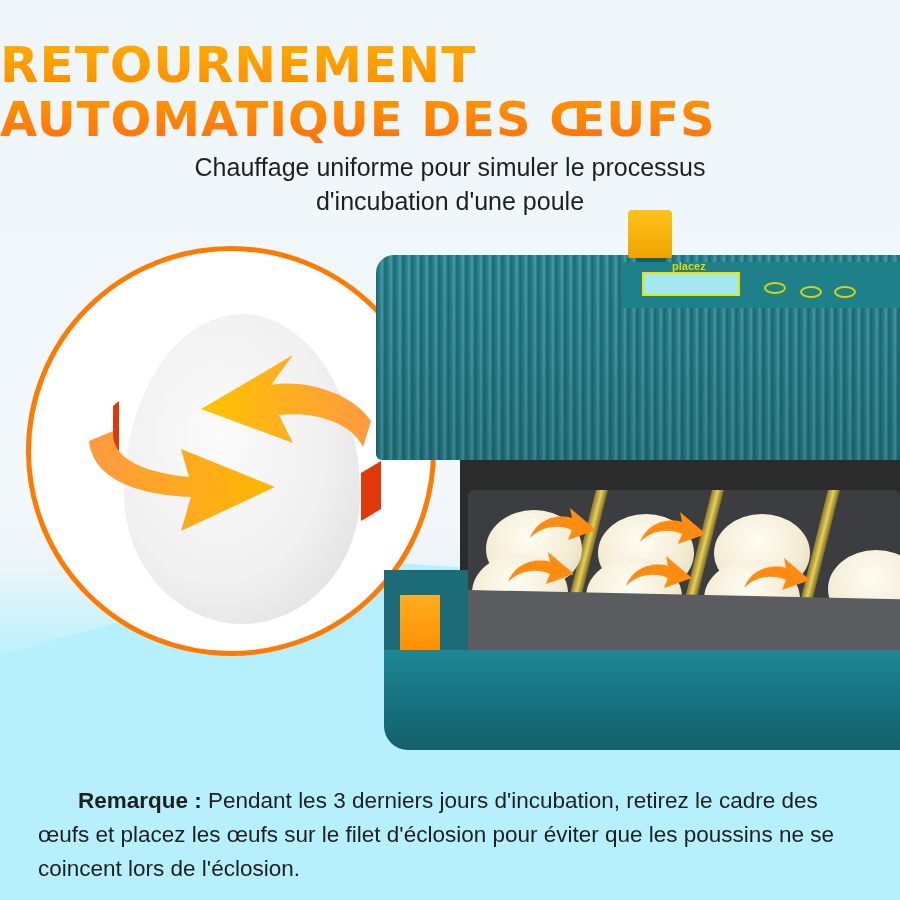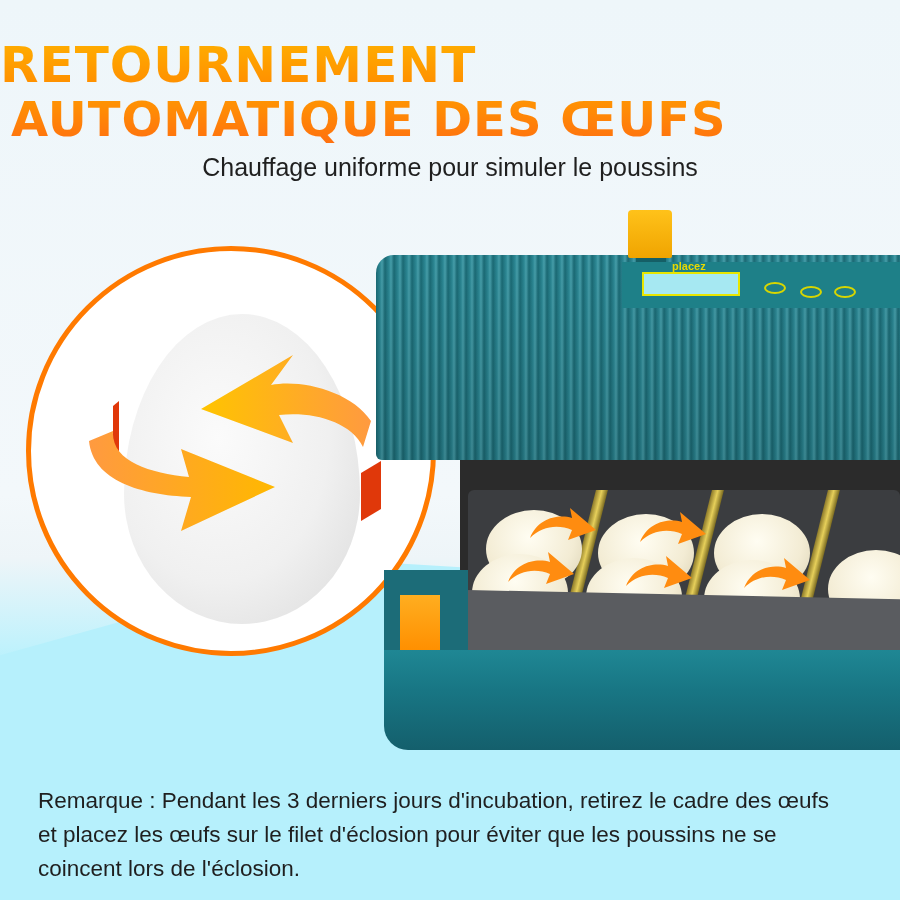--- a/index.html
+++ b/index.html
@@ -7,21 +7,21 @@
     font-family:"Liberation Sans","DejaVu Sans",sans-serif;
     background:linear-gradient(180deg,#eef6fa 0%,#f3f8fb 55%,#eef5f8 62%,#b7f1fd 74%,#b4f0fd 100%);}
   .sky-band{position:absolute;left:0;top:560px;width:900px;height:340px;
     background:#b6f0fc;clip-path:polygon(0 28%,38% 0,100% 10%,100% 100%,0 100%);}
   .title{position:absolute;left:0;top:38px;width:900px;
     font-family:"DejaVu Sans",sans-serif;font-weight:bold;letter-spacing:1px;
     color:#ff8a10;line-height:54px;}
   .title .l1{font-size:50px;background:linear-gradient(180deg,#ffb000,#ff8a00);
     -webkit-background-clip:text;background-clip:text;color:transparent;display:block;}
   .title .l2{font-size:48px;background:linear-gradient(180deg,#ff9a00,#ff6e10);
-    -webkit-background-clip:text;background-clip:text;color:transparent;display:block;margin-left:11px;}
+    -webkit-background-clip:text;background-clip:text;color:transparent;display:block;}
   .subtitle{position:absolute;left:0;top:150px;width:900px;text-align:center;
     font-size:25px;line-height:34px;color:#1f1f1f;}
   .circle{position:absolute;left:26px;top:246px;width:410px;height:410px;border-radius:50%;
     background:#fff;border:5px solid #ff7a00;box-sizing:border-box;overflow:hidden;}
   .egg{position:absolute;left:93px;top:63px;width:236px;height:310px;
     border-radius:50% 50% 50% 50% / 58% 58% 42% 42%;
     background:radial-gradient(ellipse at 40% 40%,#fbfbfb 0%,#f0f0f0 55%,#dadada 100%);}
   .inc{position:absolute;left:372px;top:210px;width:528px;height:560px;}
   .lid{position:absolute;left:4px;top:45px;width:524px;height:205px;border-radius:18px 0 0 6px;
     background:repeating-linear-gradient(90deg,#1c6f7a 0px,#2e8e9b 4px,#4aa6b2 6px,#1c6f7a 9px);}
@@ -44,34 +44,35 @@
     background:radial-gradient(ellipse at 45% 35%,#fffdf2,#f3ecd4 60%,#d8cfb0);}
   .arr{position:absolute;width:70px;height:40px;}
   .tray-front{position:absolute;left:96px;top:380px;width:432px;height:66px;background:#5a5c60;
     clip-path:polygon(0 0,100% 14%,100% 100%,0 100%);}
   .base{position:absolute;left:12px;top:440px;width:516px;height:100px;
     background:linear-gradient(180deg,#1f8794 0%,#187684 40%,#145f6c 100%);
     border-radius:0 0 0 24px;}
   .side-wall{position:absolute;left:12px;top:360px;width:84px;height:90px;background:#1c6c78;}
   .clip{position:absolute;left:28px;top:385px;width:40px;height:56px;background:linear-gradient(180deg,#ffae20,#ff8f00);}
   .note{position:absolute;left:38px;top:784px;width:800px;font-size:22.5px;line-height:34px;color:#1f1f1f;}
-  .note b{font-weight:normal;}
+  .note b{font-weight:bold;margin-left:40px;}
 </style>
 </head>
 <body>
 
 <div class="sky-band"></div>
 
 <div class="title">
   <span class="l1">RETOURNEMENT</span>
   <span class="l2">AUTOMATIQUE DES ŒUFS</span>
 </div>
 
 <div class="subtitle">
-  <div>Chauffage uniforme pour simuler le poussins</div>
+  <div>Chauffage uniforme pour simuler le processus</div>
+  <div>d'incubation d'une poule</div>
 </div>
 
 <div class="circle">
   <svg width="400" height="400" style="position:absolute;left:0;top:0">
     <defs>
       <linearGradient id="ga" x1="0" x2="1">
           <stop offset="0" stop-color="#ffc400"></stop>
           <stop offset="1" stop-color="#ff9a40"></stop>
         </linearGradient>
       <linearGradient id="gb" x1="0" x2="1">

